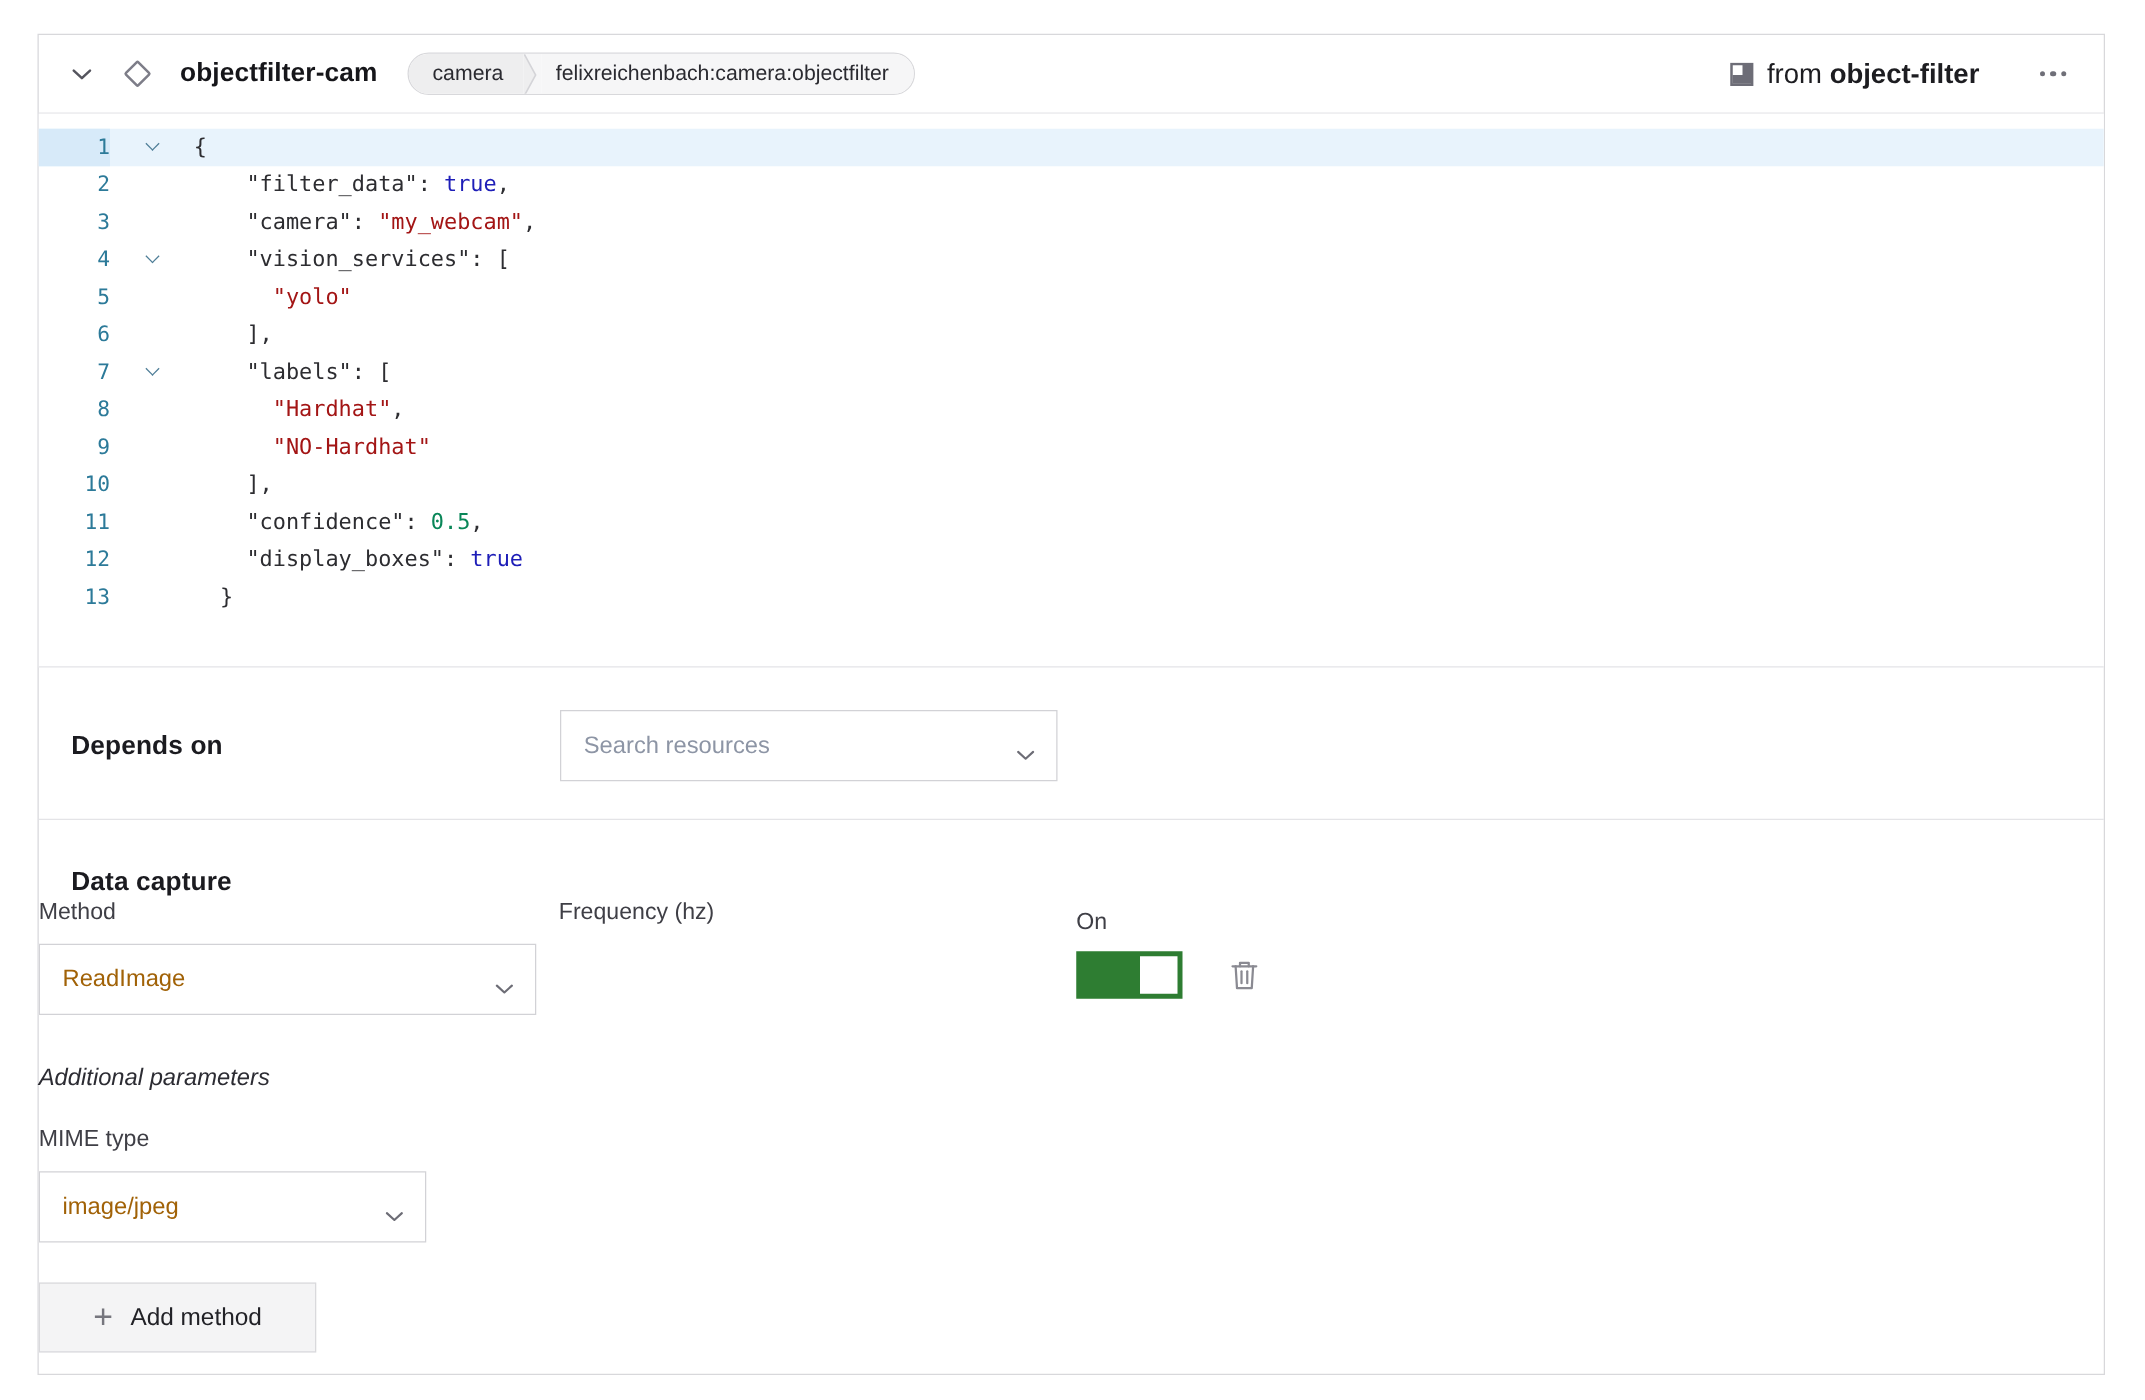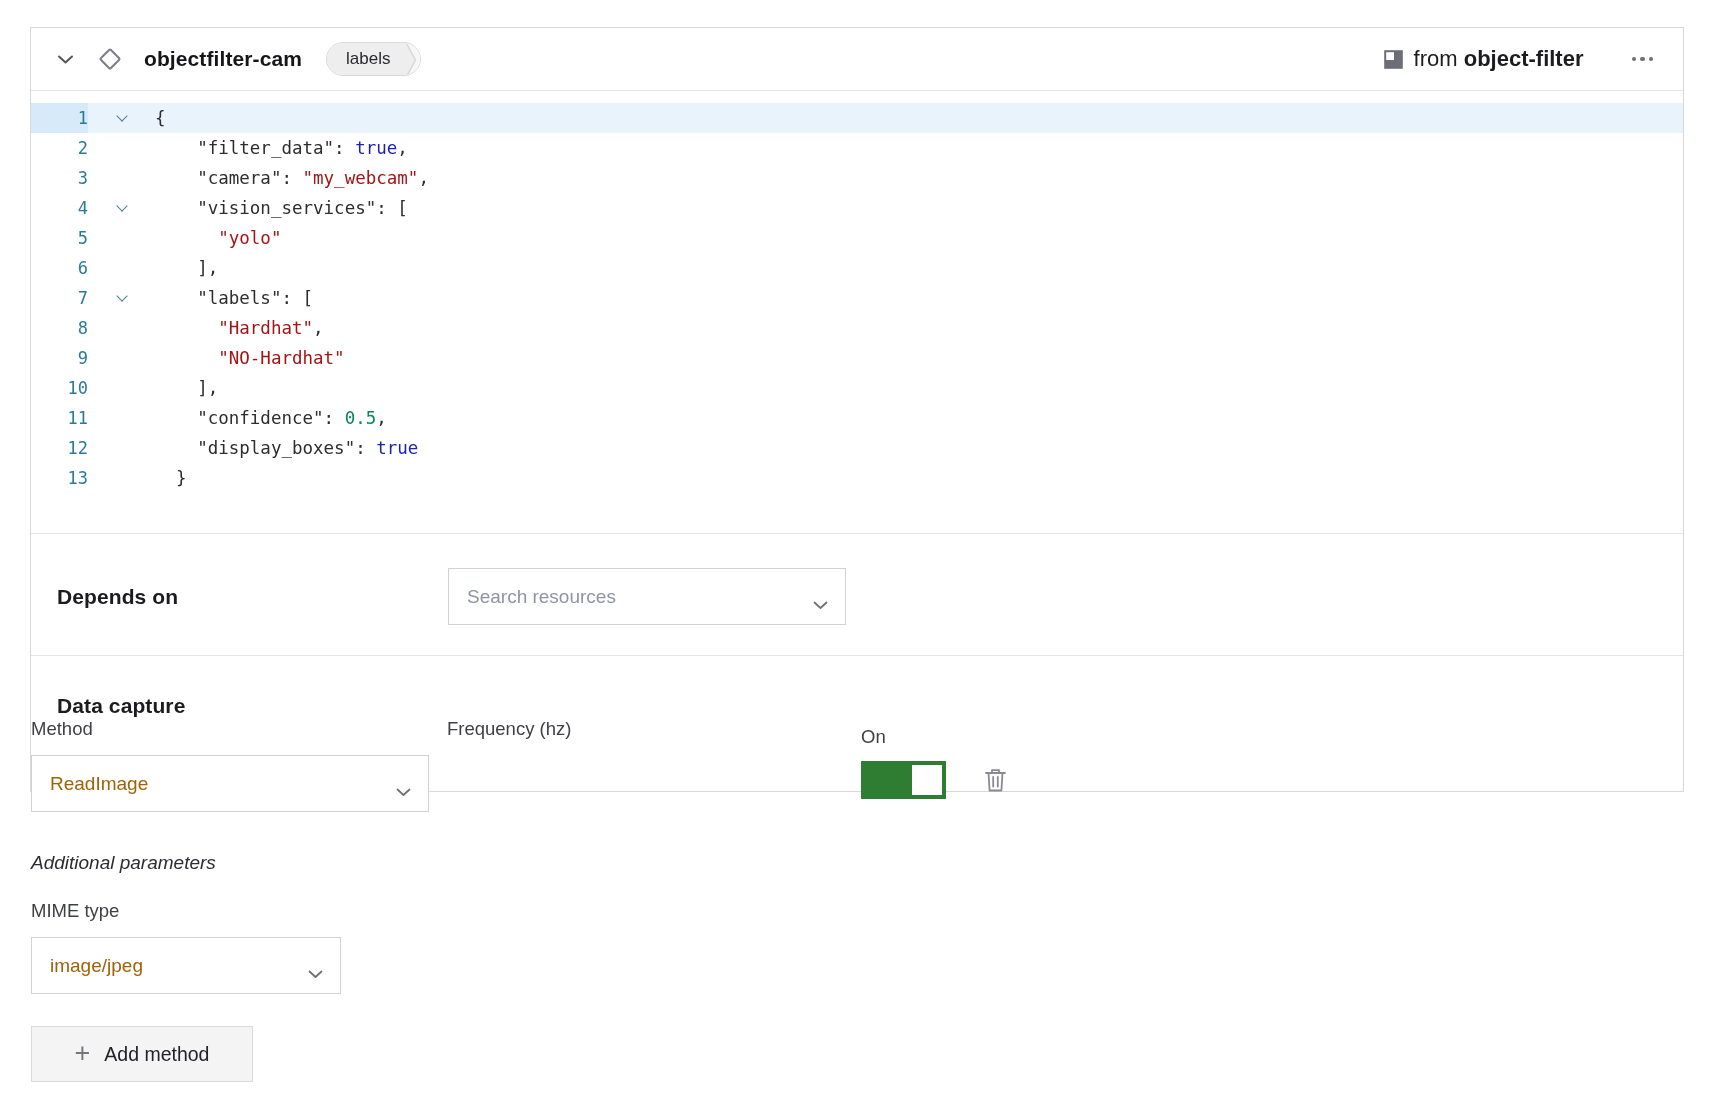--- a/index.html
+++ b/index.html
@@ -3,21 +3,21 @@
 <meta charset="utf-8">
 <style>
   * { box-sizing: border-box; }
   html,body { margin:0; padding:0; }
   body {
     width:1716px; height:1120px; background:#ffffff; position:relative;
     font-family:"Liberation Sans", sans-serif; color:#1d1d21;
     -webkit-font-smoothing:antialiased;
   }
   .card {
-    position:absolute; left:30px; top:27px; width:1654px; height:765px;
+    position:absolute; left:30px; top:27px; width:1654px; height:1073px;
     border:1px solid #d8d8db; background:#fff;
   }
 
   
   .card-header {
     height:63px; border-bottom:1px solid #e4e4e7;
     display:flex; align-items:center; padding:0 28px 0 26px;
   }
   .collapse-btn { display:flex; align-items:center; margin-right:22px; cursor:pointer; }
   .diamond {
@@ -117,25 +117,26 @@
   <div class="card-header">
     <span class="collapse-btn">
       <svg width="17" height="11" viewBox="0 0 17 11">
           <path d="M2 2.5 L8.5 8.5 L15 2.5" fill="none" stroke="#55555e" stroke-width="2" stroke-linecap="round" stroke-linejoin="round"></path>
         </svg>
     </span>
     <span class="diamond"></span>
     <span class="res-title">objectfilter-cam</span>
 
     <span class="pill">
-      <span class="pill-left">labels</span>
+      <span class="pill-left">camera</span>
       <svg class="pill-sep" width="14" height="34" viewBox="0 0 14 34">
           <polygon points="0,0 9,17 0,34" fill="#eeeeef"></polygon>
           <path d="M0.5 0.5 L9.5 17 L0.5 33.5" fill="none" stroke="#d4d4d8" stroke-width="1.3"></path>
         </svg>
+      <span class="pill-right">felixreichenbach:camera:objectfilter</span>
     </span>
 
     <span class="header-spacer"></span>
 
     <span class="module-icon">
       <svg width="19" height="19" viewBox="0 0 19 19">
           <rect x="1.2" y="1.2" width="16.6" height="16.6" fill="none" stroke="#6d6d77" stroke-width="2"></rect>
           <path d="M10 2 V10 H2 V17 H17 V2 Z" fill="#6d6d77"></path>
         </svg>
     </span>

